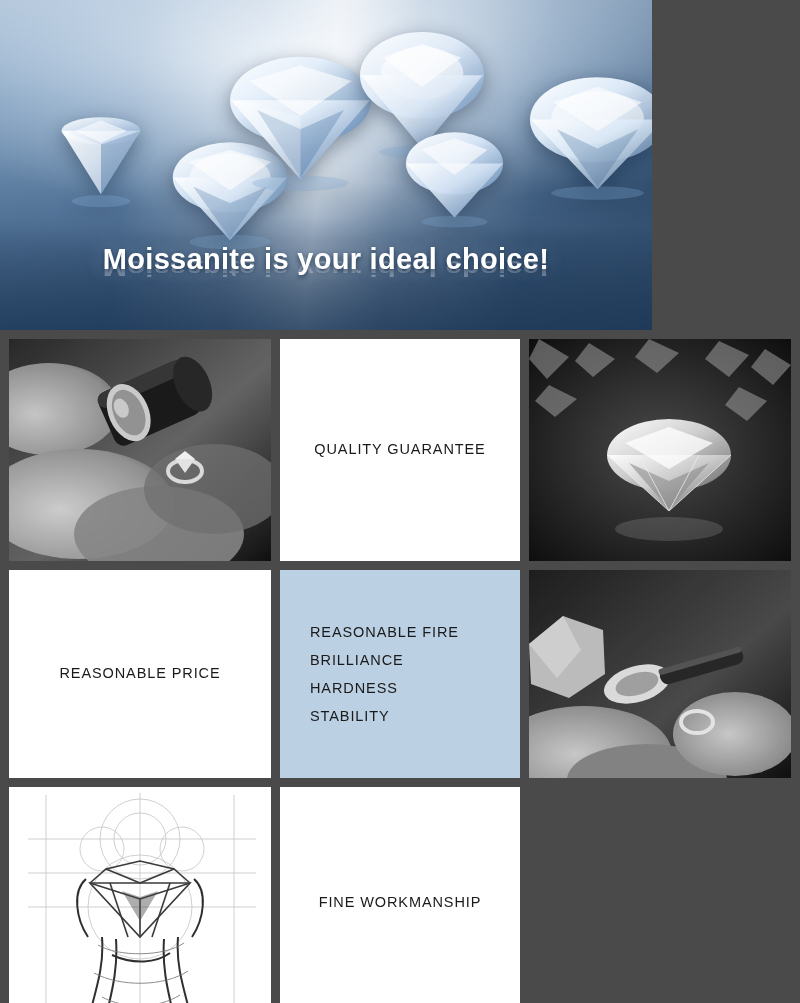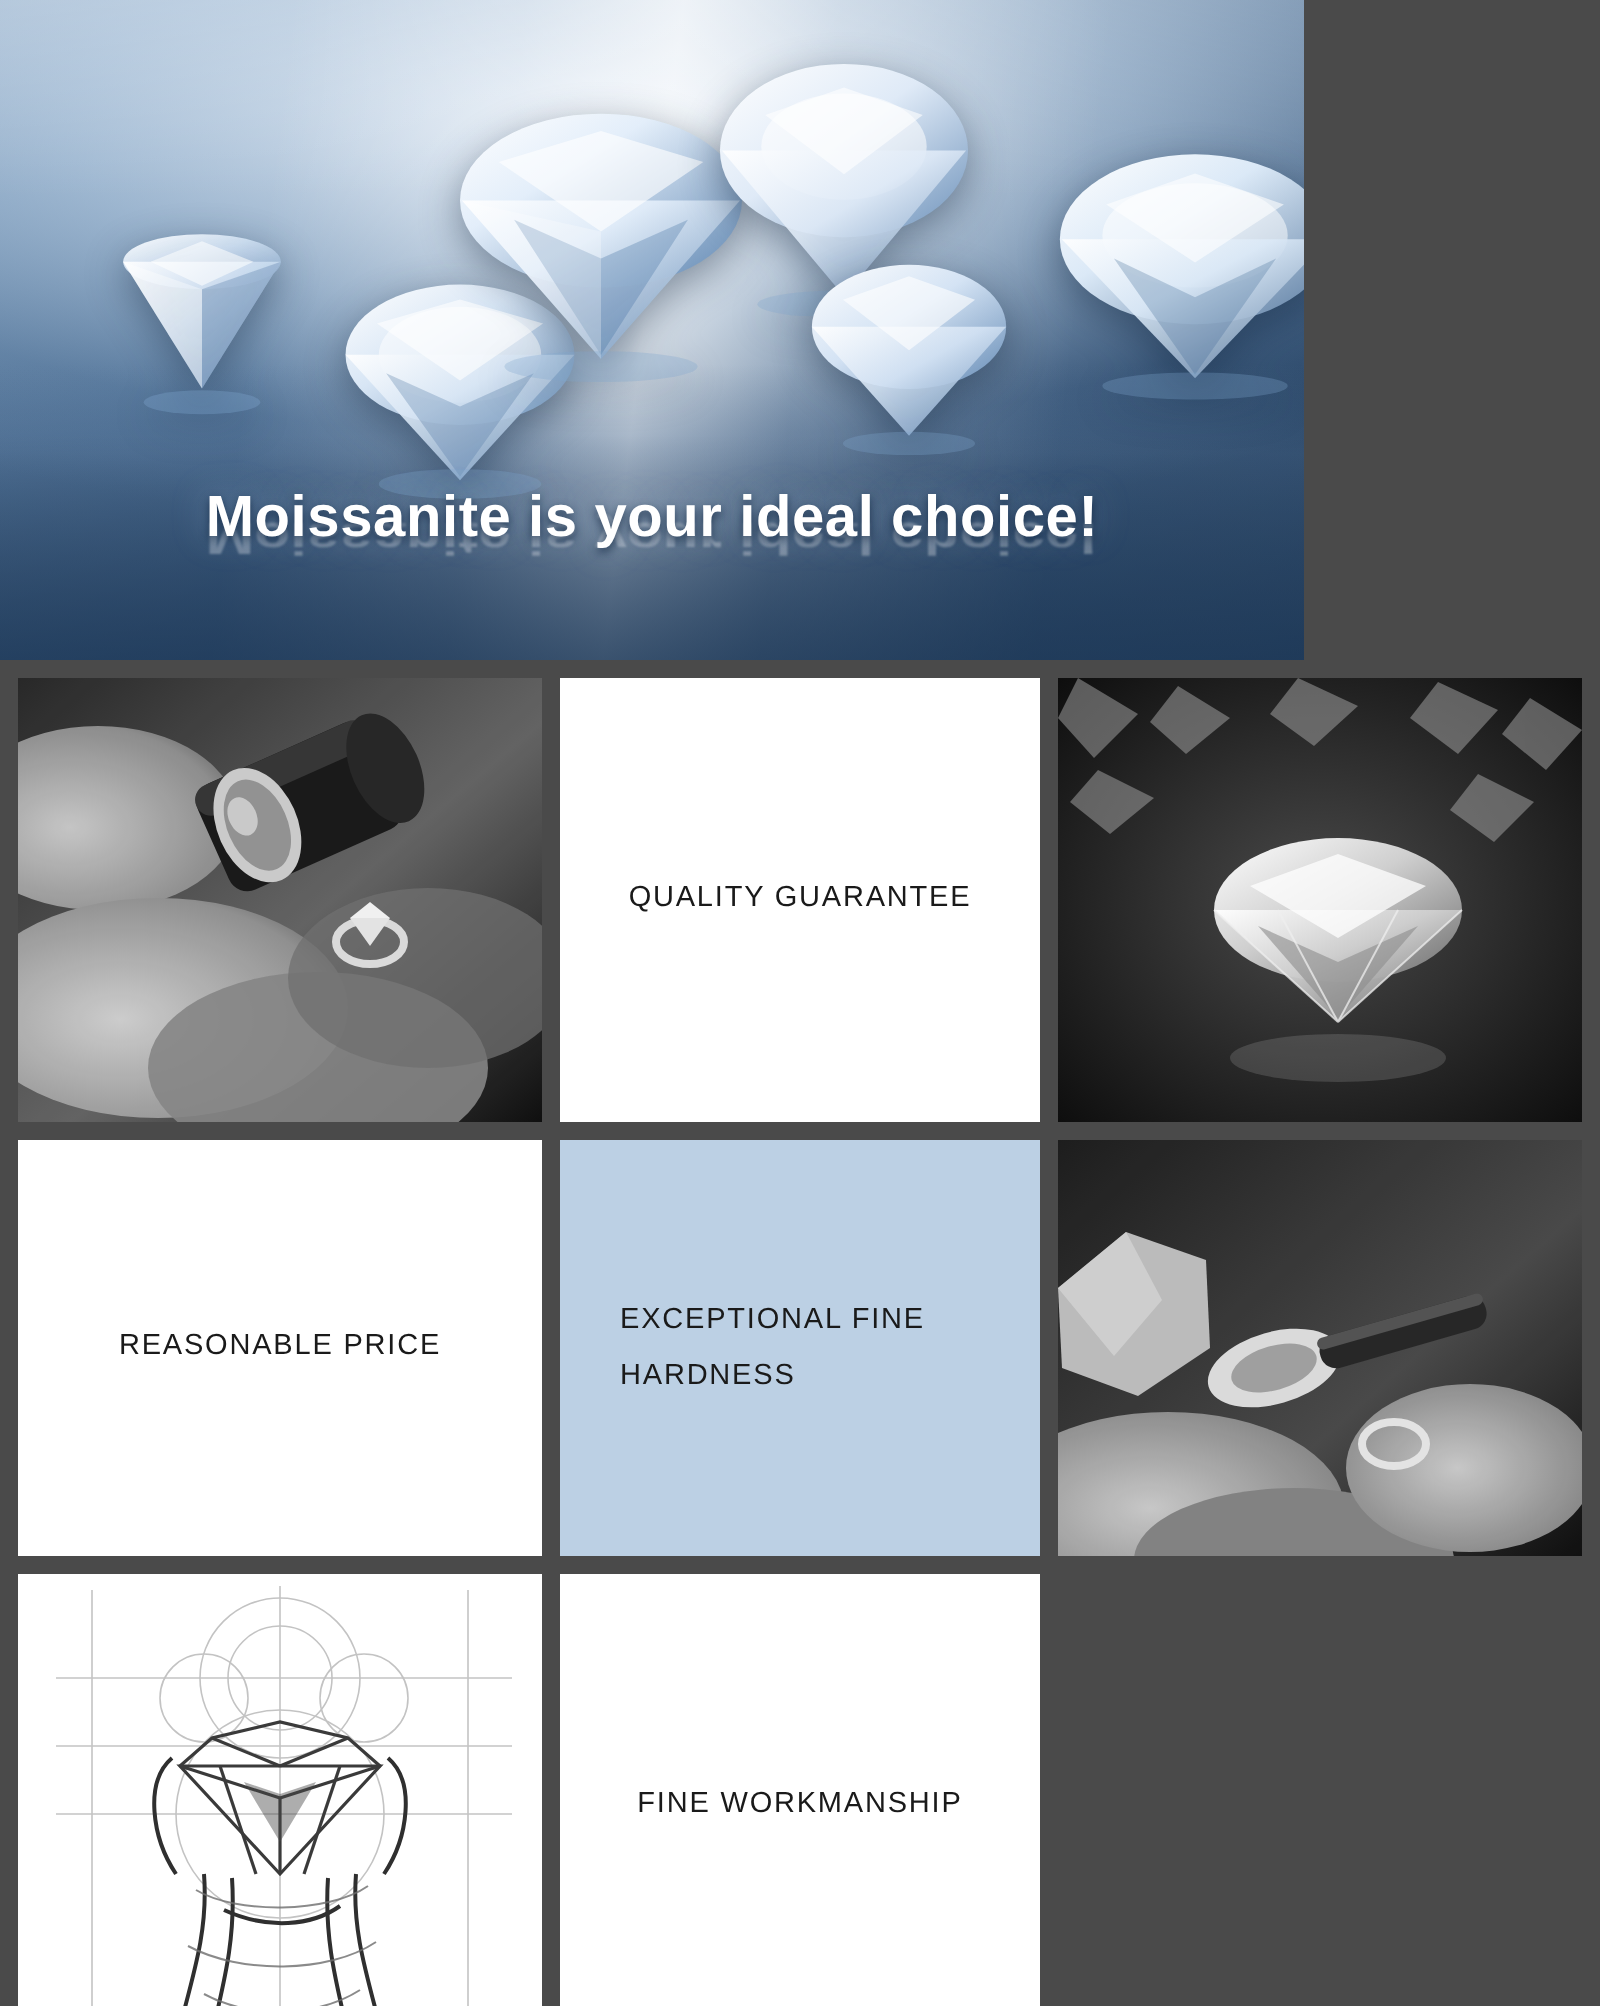--- a/index.html
+++ b/index.html
@@ -347,22 +347,24 @@
         </svg>
       </div>
     </div>
 
     <div class="cell text">
       <div class="cell-label">REASONABLE PRICE</div>
     </div>
 
     <div class="cell highlight">
       <div class="cell-list">
-        <div>EXCEPTIONAL FINE</div>
+        <div>REASONABLE FIRE</div>
+        <div>BRILLIANCE</div>
         <div>HARDNESS</div>
+        <div>STABILITY</div>
       </div>
     </div>
 
 
     <div class="cell">
       <div class="photo">
         <svg viewBox="0 0 262 232" preserveAspectRatio="xMidYMid slice">
           <defs>
             <linearGradient id="bwB" x1="0" y1="0" x2="1" y2="1">
               <stop offset="0%" stop-color="#1d1d1d"></stop>

